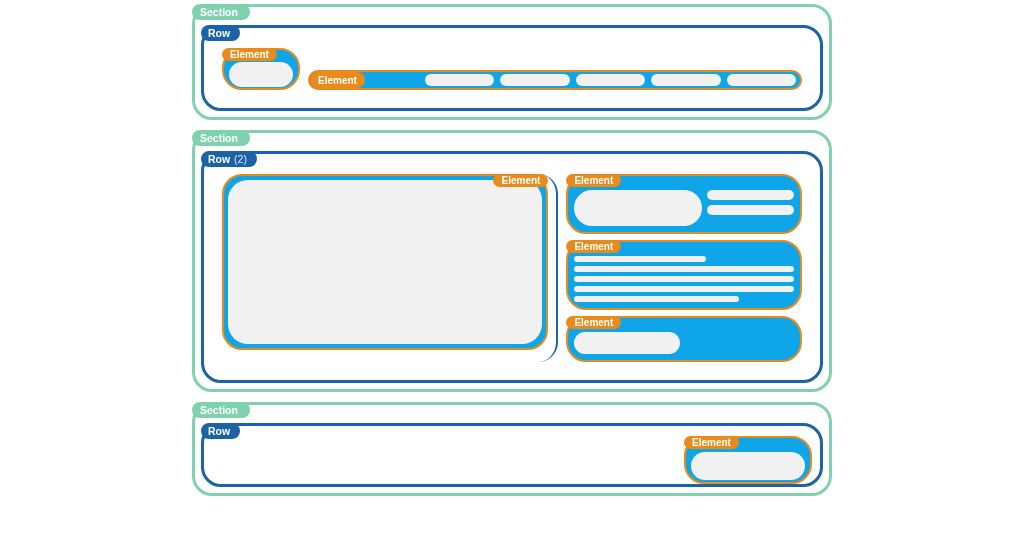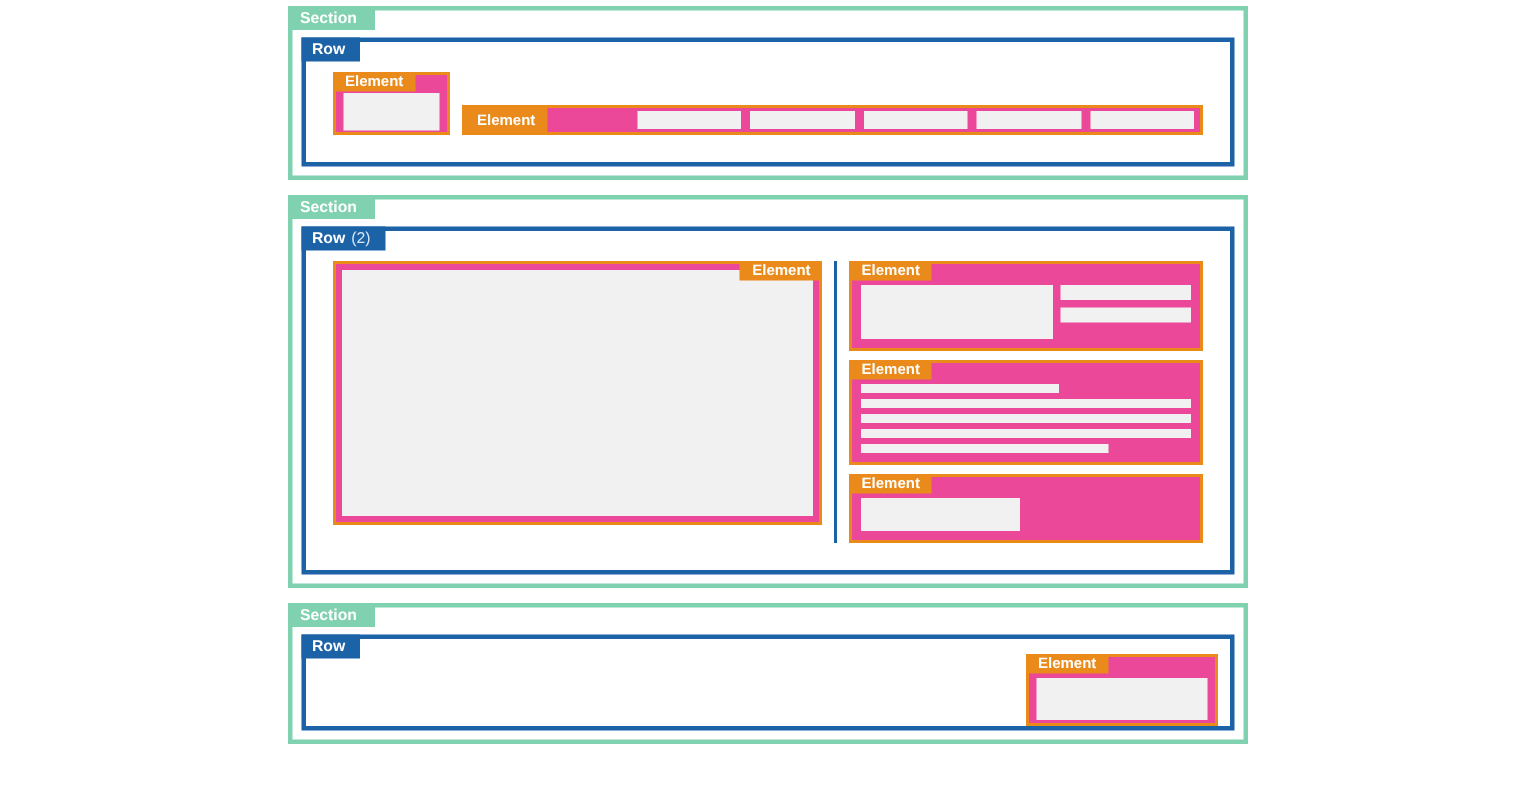--- a/index.html
+++ b/index.html
@@ -1,15 +1,15 @@
 <!DOCTYPE html>
 <html><head>
   <meta charset="utf-8">
   <style>
-    * { box-sizing: border-box; margin: 0; padding: 0; }
+    * { box-sizing: border-box; margin: 0; padding: 0; border-radius: 20px; }
     body {
       font-family: Arial, Helvetica, sans-serif;
       background: #fff;
       width: 1024px;
       height: 536px;
       padding: 4px 0;
     }
     .canvas {
       width: 640px;
       margin: 0 auto;
@@ -49,21 +49,21 @@
       font-size: 10.5px;
       padding: 2px 10px 2px 7px;
     }
     .row-tab .count {
       font-weight: normal;
       color: #d6e6f5;
       margin-left: 1px;
     }
     .element {
       border: 2px solid #e98a1a;
-      background: #ec4899;
+      background: #0ea5e9;
       position: relative;
     }
     .element-tab {
       background: #e98a1a;
       color: #fff;
       font-weight: bold;
       font-size: 10px;
       padding: 1px 8px;
       display: inline-block;
     }

